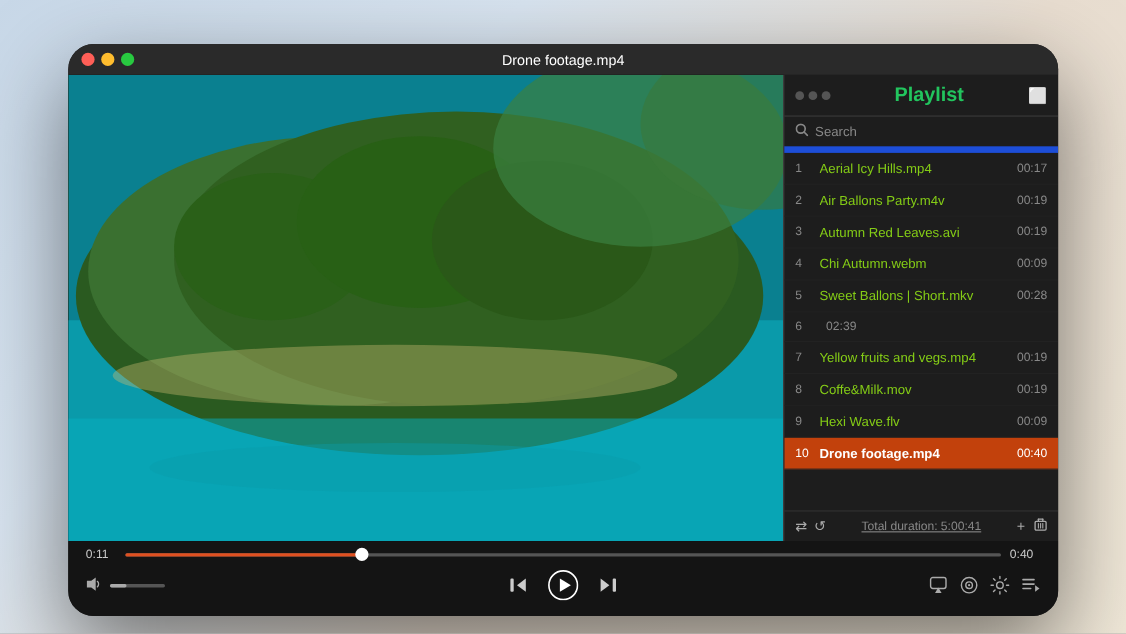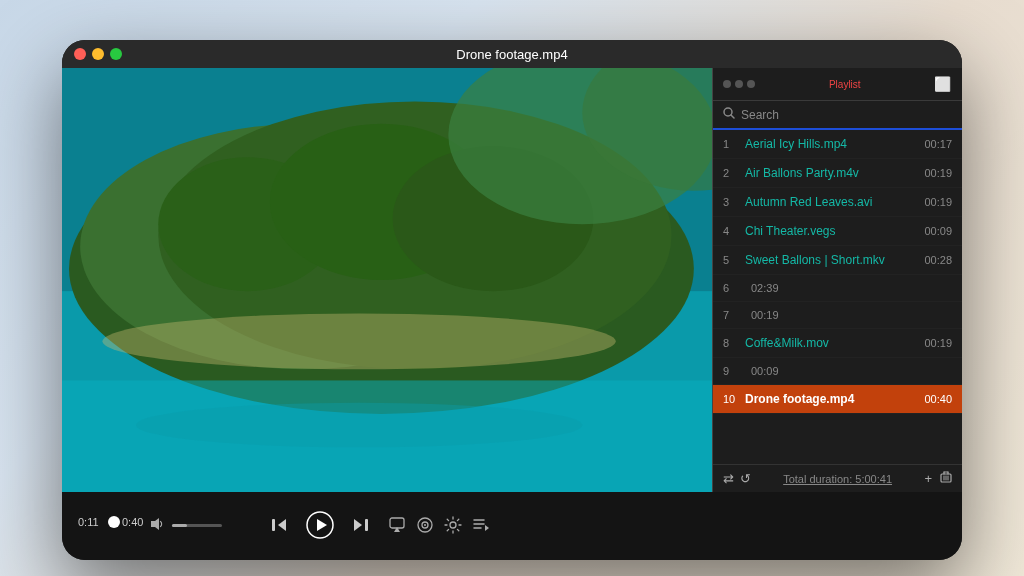--- a/index.html
+++ b/index.html
@@ -113,34 +113,34 @@
       display: flex;
       gap: 4px;
     }
     .playlist-dot {
       width: 8px;
       height: 8px;
       border-radius: 50%;
       background: #555;
     }
     .playlist-title {
-      color: #ef4444;
-      font-size: 10px;
-      font-weight: 400;
+      color: #22c55e;
+      font-size: 18px;
+      font-weight: 700;
     }
     .playlist-expand {
       color: #888;
       font-size: 14px;
       cursor: pointer;
     }
     .search-bar {
       display: flex;
       align-items: center;
       padding: 6px 10px;
-      border-bottom: 2px solid #1d4ed8;
+      border-bottom: 6px solid #1d4ed8;
       gap: 6px;
     }
     .search-icon-wrap {
       color: #888;
       font-size: 12px;
     }
     .search-input {
       background: transparent;
       border: none;
       outline: none;
@@ -168,21 +168,21 @@
     .item-num {
       color: #888;
       font-size: 11px;
       width: 16px;
       flex-shrink: 0;
       margin-right: 6px;
     }
     .playlist-item.active .item-num { color: #fff; }
     .item-name {
       flex: 1;
-      color: #14b8a6;
+      color: #84cc16;
       font-size: 12px;
       white-space: nowrap;
       overflow: hidden;
       text-overflow: ellipsis;
     }
     .playlist-item.active .item-name { color: #fff; font-weight: 600; }
     .item-duration {
       color: #888;
       font-size: 11px;
       flex-shrink: 0;
@@ -210,20 +210,21 @@
       text-decoration: underline;
     }
     .footer-actions {
       display: flex;
       gap: 8px;
     }
     .controls-bar {
       height: 68px;
       background: rgba(20, 20, 20, 0.95);
       display: flex;
+      flex-direction: column;
       padding: 6px 16px 8px;
       flex-shrink: 0;
     }
     .progress-section {
       display: flex;
       align-items: center;
       gap: 8px;
       margin-bottom: 6px;
     }
     .time-label {
@@ -388,43 +389,45 @@
       <span class="item-name">Air Ballons Party.m4v</span>
       <span class="item-duration">00:19</span>
     </div>
           <div class="playlist-item">
       <span class="item-num">3</span>
       <span class="item-name">Autumn Red Leaves.avi</span>
       <span class="item-duration">00:19</span>
     </div>
           <div class="playlist-item">
       <span class="item-num">4</span>
-      <span class="item-name">Chi Theater.vegs</span>
+      <span class="item-name">Chi Autumn.webm</span>
       <span class="item-duration">00:09</span>
     </div>
           <div class="playlist-item">
       <span class="item-num">5</span>
       <span class="item-name">Sweet Ballons | Short.mkv</span>
       <span class="item-duration">00:28</span>
     </div>
           <div class="playlist-item">
       <span class="item-num">6</span>
       <span class="item-duration">02:39</span>
     </div>
           <div class="playlist-item">
       <span class="item-num">7</span>
+      <span class="item-name">Yellow fruits and vegs.mp4</span>
       <span class="item-duration">00:19</span>
     </div>
           <div class="playlist-item">
       <span class="item-num">8</span>
       <span class="item-name">Coffe&amp;Milk.mov</span>
       <span class="item-duration">00:19</span>
     </div>
           <div class="playlist-item">
       <span class="item-num">9</span>
+      <span class="item-name">Hexi Wave.flv</span>
       <span class="item-duration">00:09</span>
     </div>
           <div class="playlist-item active">
       <span class="item-num">10</span>
       <span class="item-name">Drone footage.mp4</span>
       <span class="item-duration">00:40</span>
     </div>
         </div>
 
       <div class="playlist-footer">

